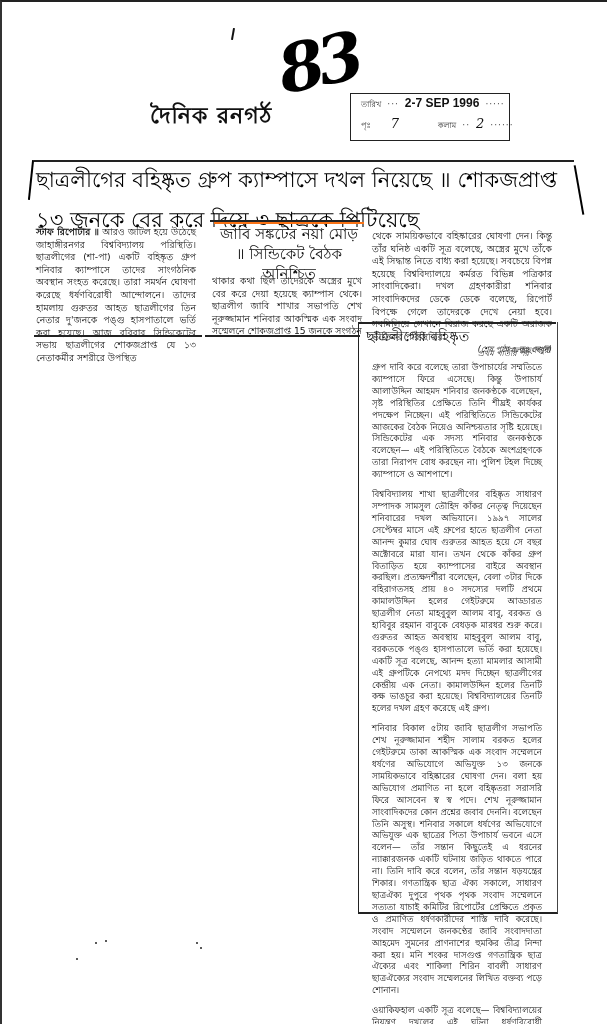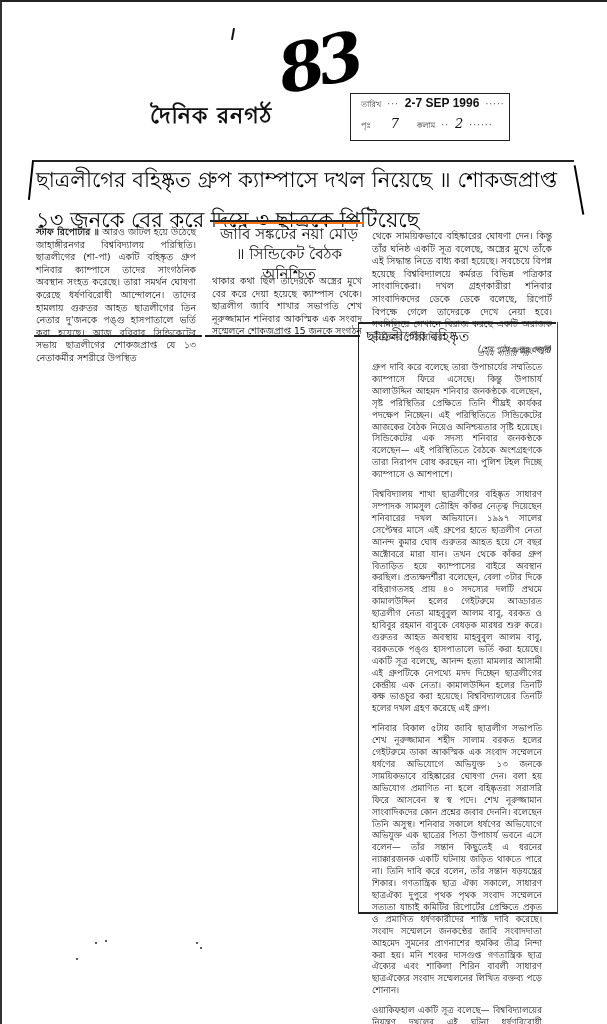--- a/index.html
+++ b/index.html
@@ -80,21 +80,21 @@
 <div class="stamp">
   <div class="stamp-row">
     <span class="stamp-label">তারিখ</span>
     <span class="dots">···</span>
     <span class="stamp-value">2-7 SEP 1996</span>
     <span class="dots">·····</span>
   </div>
   <div class="stamp-row">
     <span class="stamp-label">পৃঃ</span>
     <span class="stamp-hand" style="margin-left:14px;">7</span>
-    <span class="stamp-label" style="margin-left:12px;">কলাম</span>
+    <span class="stamp-label" style="margin-left:33px;">কলাম</span>
     <span class="dots">··</span>
     <span class="stamp-hand">2</span>
     <span class="dots">······</span>
   </div>
 </div>
 
 <div class="rule" style="left:34px; top:160px; width:540px;"></div>
 <div class="headline-bar-left"></div>
 <div class="headline-bar-right"></div>
 <h1 class="headline" style="margin:0;">ছাত্রলীগের বহিষ্কৃত গ্রুপ ক্যাম্পাসে দখল নিয়েছে ॥ শোকজপ্রাপ্ত ১৩ জনকে বের করে দিয়ে ৩ ছাত্রকে পিটিয়েছে</h1>

